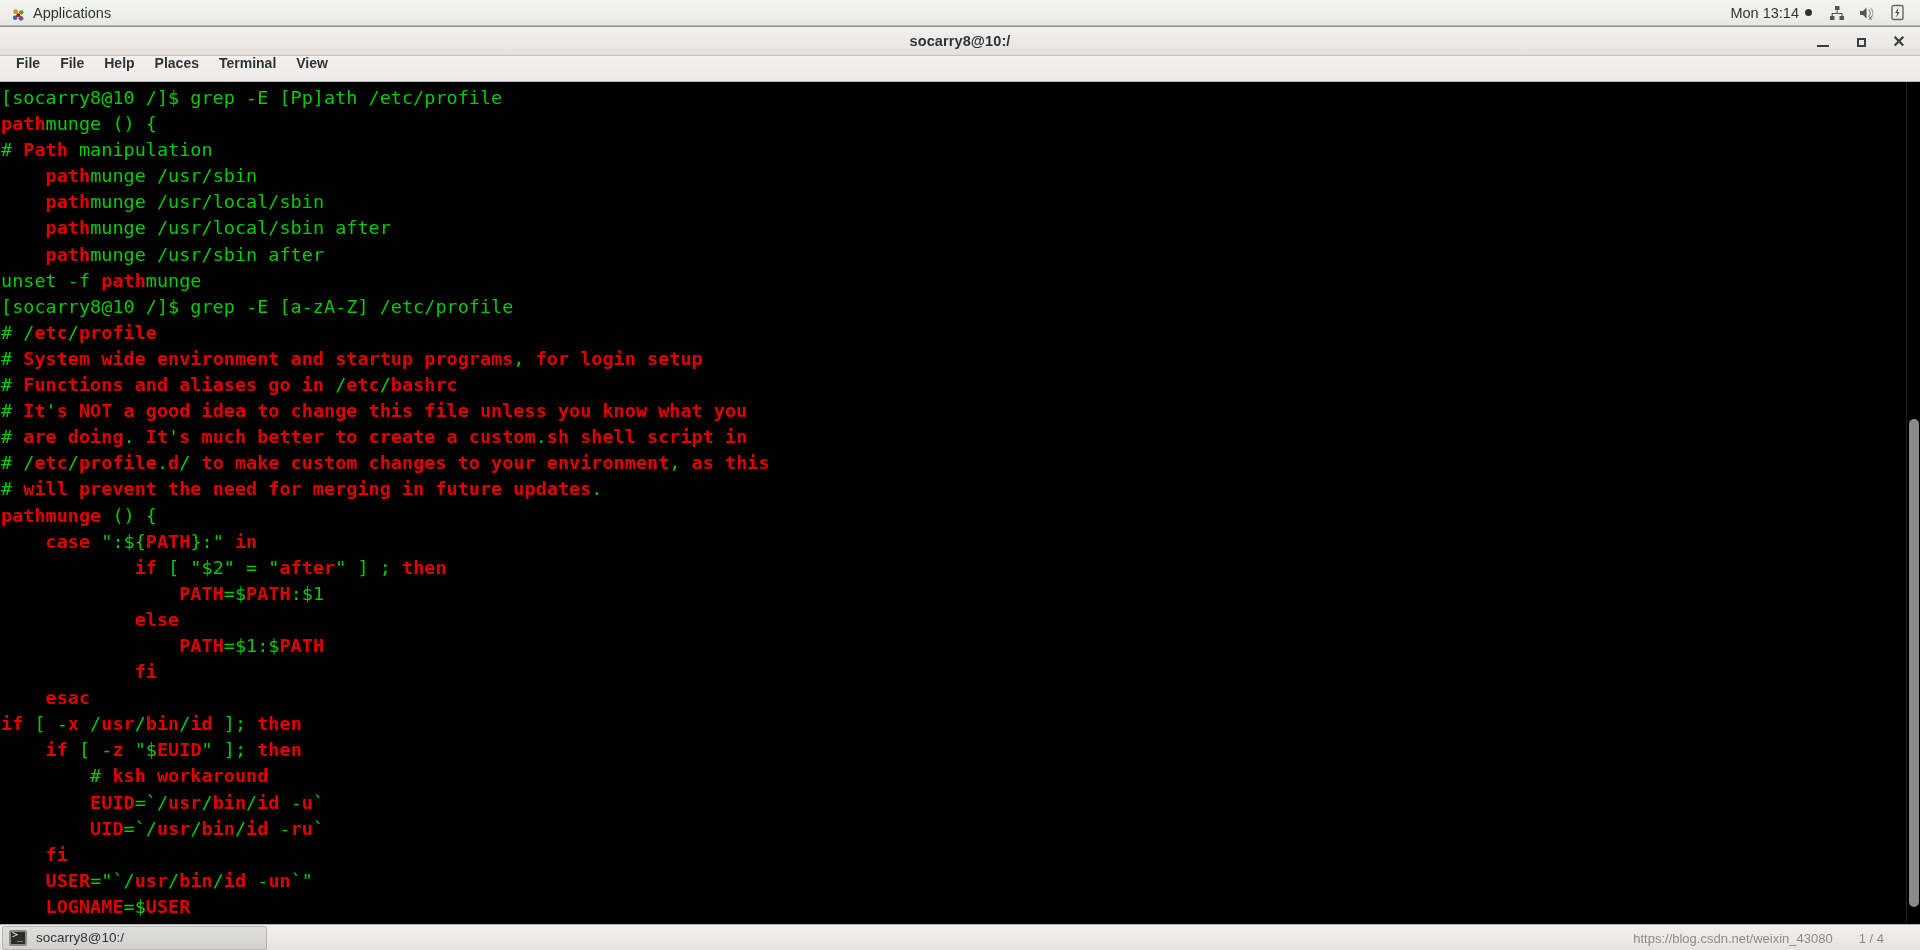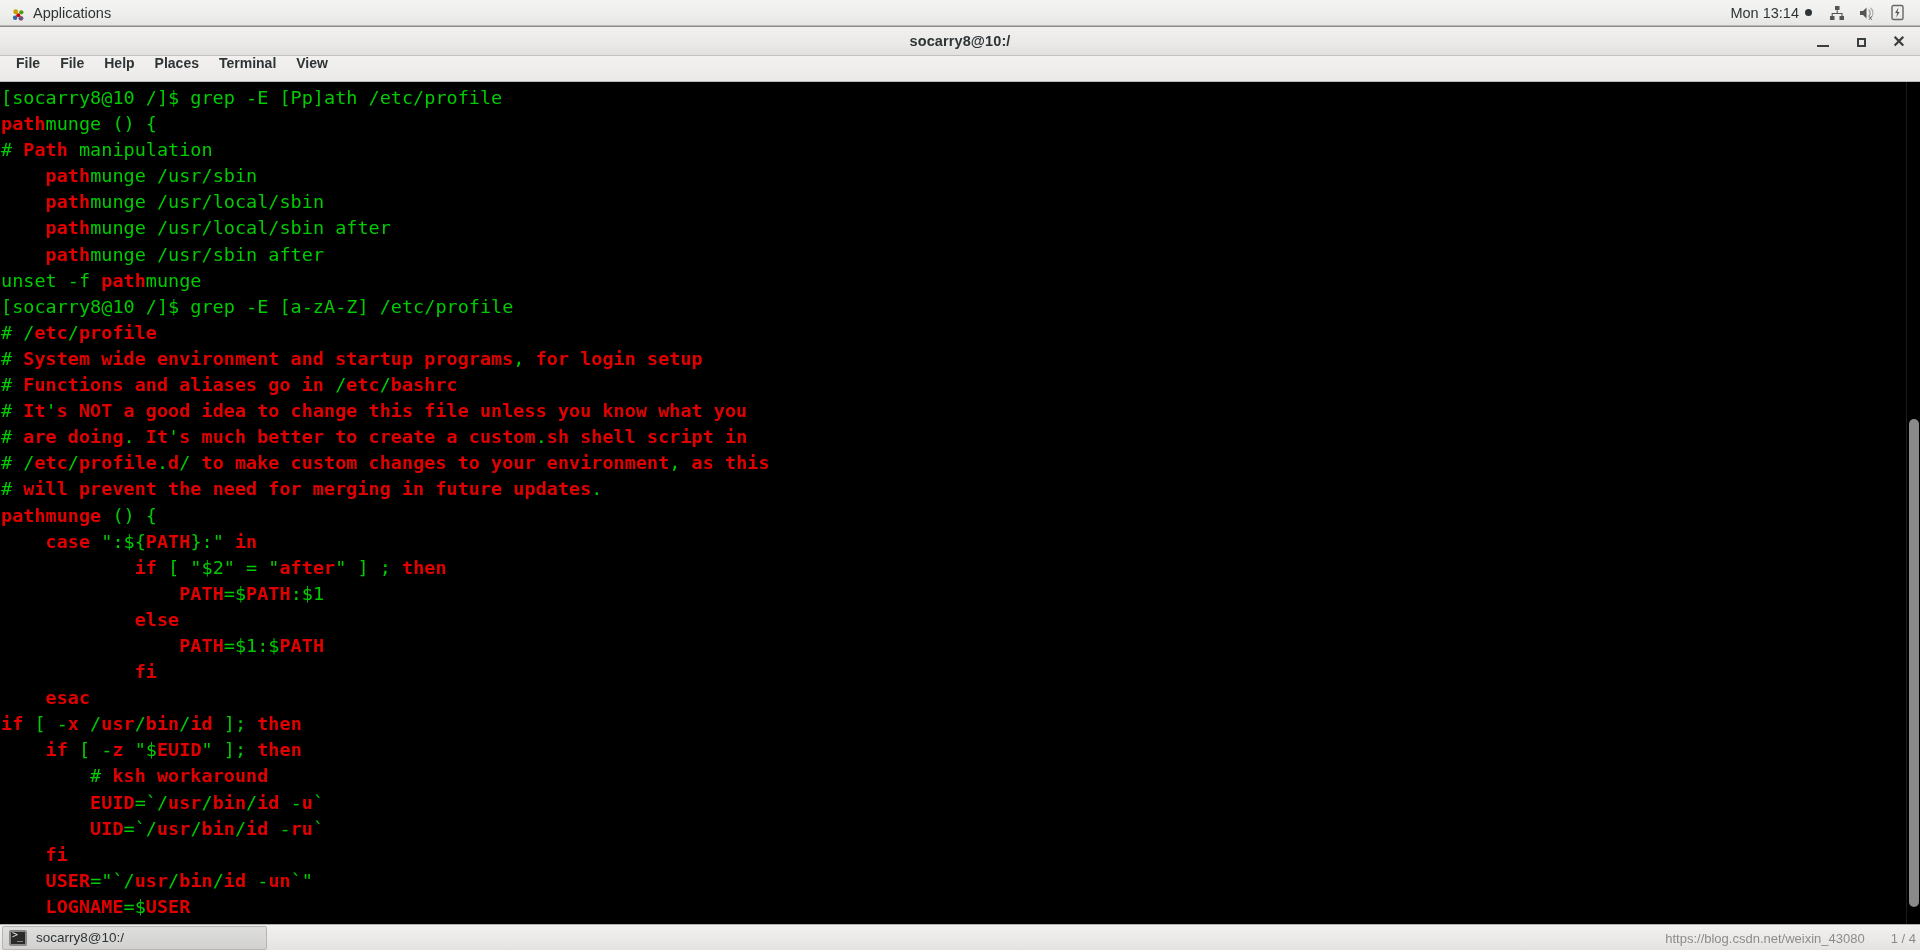--- a/index.html
+++ b/index.html
@@ -124,21 +124,21 @@
   }
   .term-mini:before {
     content:">"; position:absolute; left:1px; top:-3px;
     color:#e6e6e6; font-size:10px; font-family:"DejaVu Sans Mono",monospace;
   }
   .term-mini:after {
     content:"_"; position:absolute; left:6px; top:-2px;
     color:#e6e6e6; font-size:10px; font-family:"DejaVu Sans Mono",monospace;
   }
   .watermark {
-    position:absolute; right: 4px; bottom: 4px;
+    position:absolute; right: 36px; bottom: 4px;
     font-size: 13px; color: #3c3c3c; opacity:.55;
     font-family:"Liberation Sans", sans-serif;
     display:flex; gap: 26px;
   }
 </style>
 </head>
 <body>
 
 <div id="screen">
 

